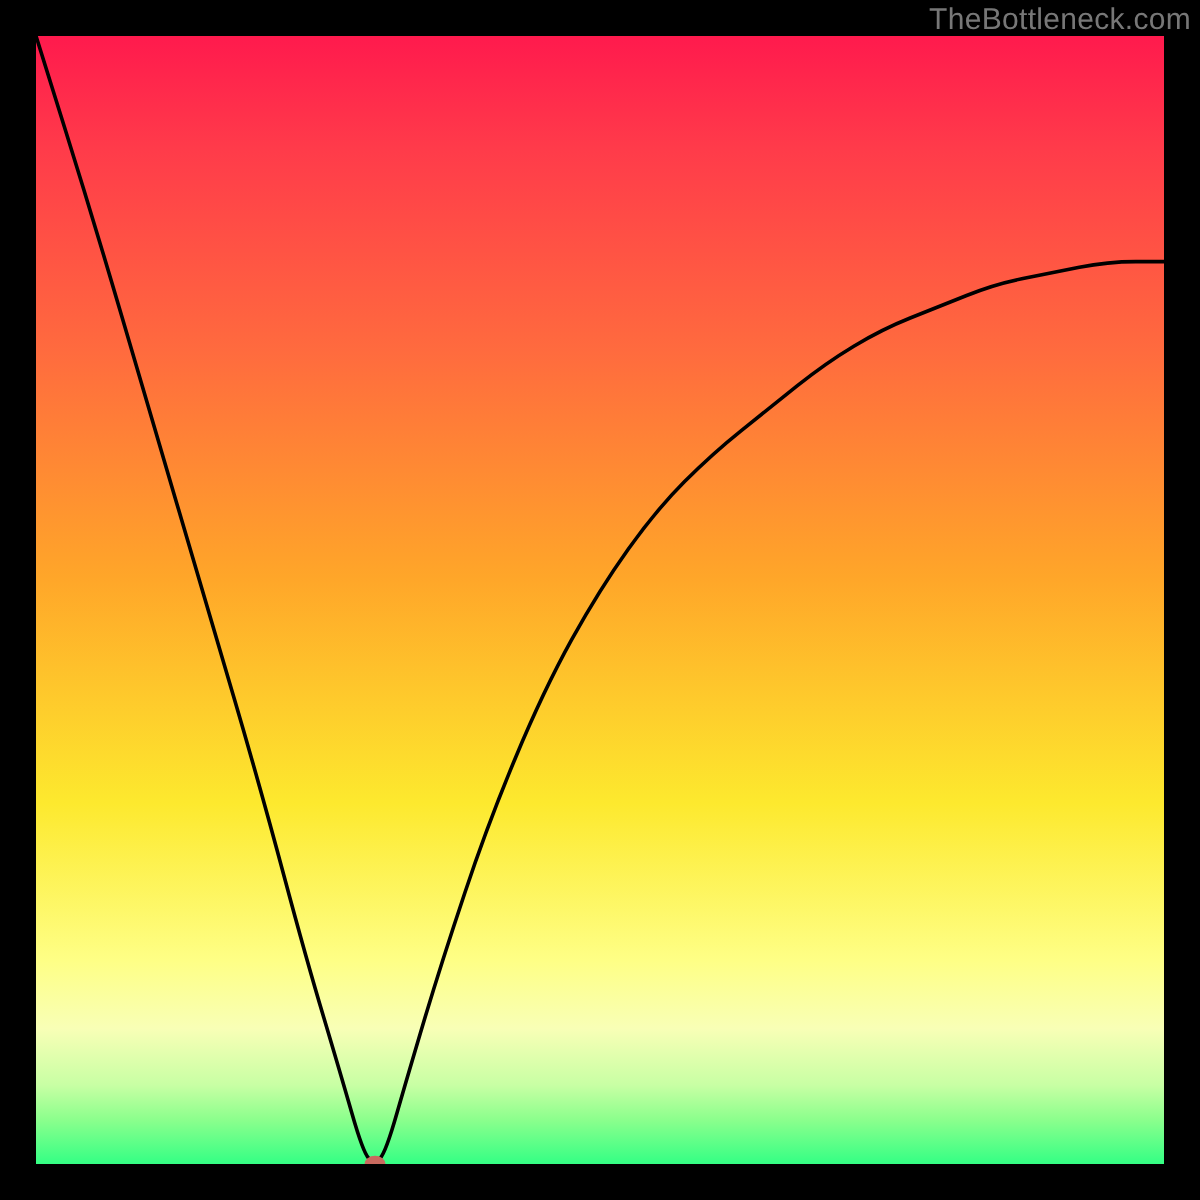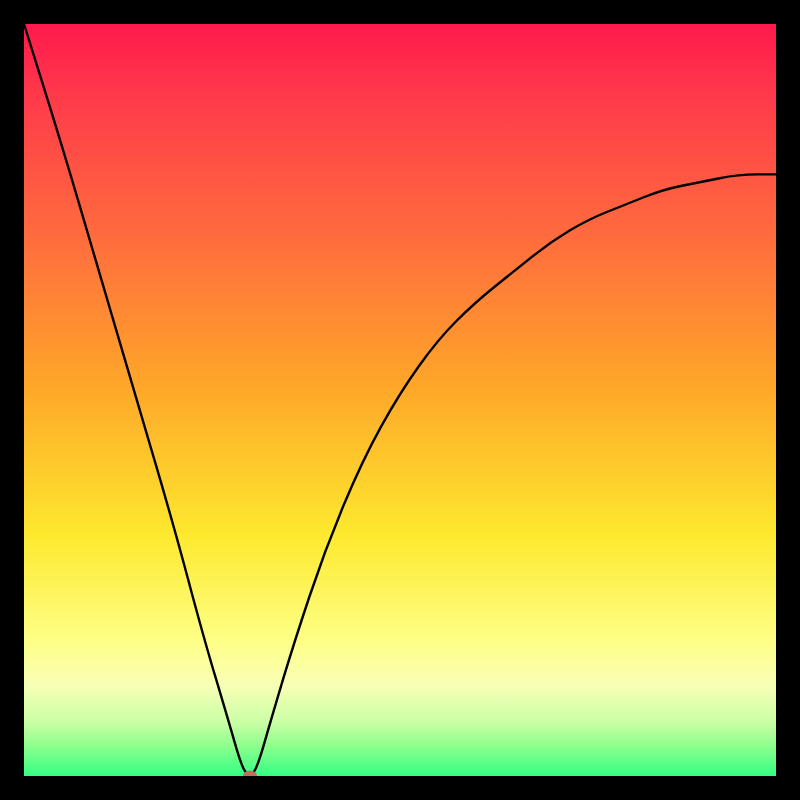--- a/index.html
+++ b/index.html
@@ -73,13 +73,14 @@
 <div class="frame">
   <div class="plot">
 
     <svg class="curve" viewBox="0 0 752 752" preserveAspectRatio="none">
       <path id="curve-path" d="M 0.0 0.0 Q 0.0 0.0 18.8 60.2 Q 37.6 120.3 56.4 184.2 Q 75.2 248.2 94.0 312.1 Q 112.8 376.0 131.6 439.9 Q 150.4 503.8 165.4 560.2 Q 180.5 616.6 191.8 654.2 Q 203.0 691.8 210.6 718.2 Q 218.1 744.5 221.8 748.2 Q 225.6 752.0 229.4 748.2 Q 233.1 744.5 240.6 718.2 Q 248.2 691.8 259.4 654.2 Q 270.7 616.6 285.8 571.5 Q 300.8 526.4 319.6 481.3 Q 338.4 436.2 357.2 402.3 Q 376.0 368.5 394.8 342.2 Q 413.6 315.8 432.4 297.0 Q 451.2 278.2 470.0 263.2 Q 488.8 248.2 507.6 233.1 Q 526.4 218.1 545.2 206.8 Q 564.0 195.5 582.8 188.0 Q 601.6 180.5 620.4 173.0 Q 639.2 165.4 658.0 161.7 Q 676.8 157.9 695.6 154.2 Q 714.4 150.4 733.2 150.4 T 752.0 150.4" fill="none" stroke="#000" stroke-width="2.4"></path>
     </svg>
 
     <div class="dot" id="marker-dot" style="left: 225.6px; top: 752px;"></div>
 
   </div>
+  <div class="watermark">TheBottleneck.com</div>
 </div>
 
 </body></html>

